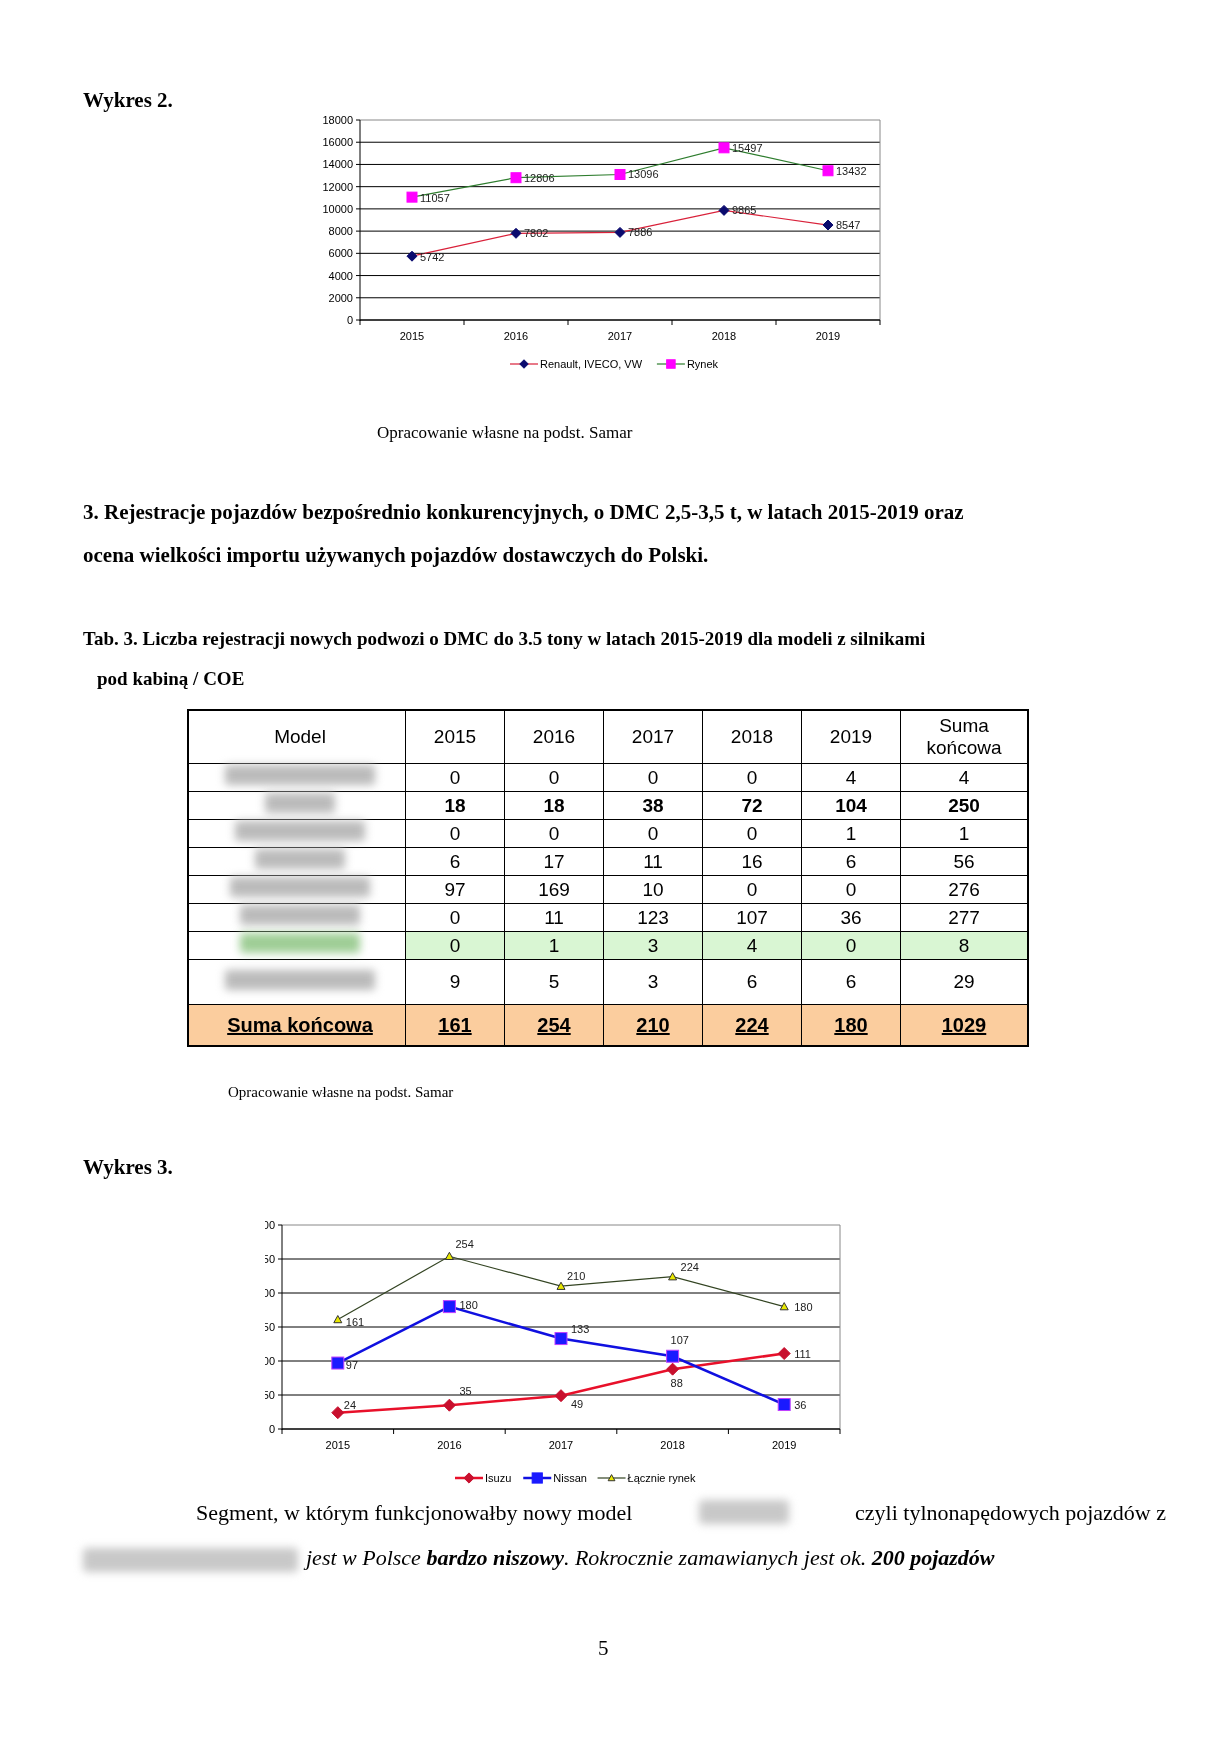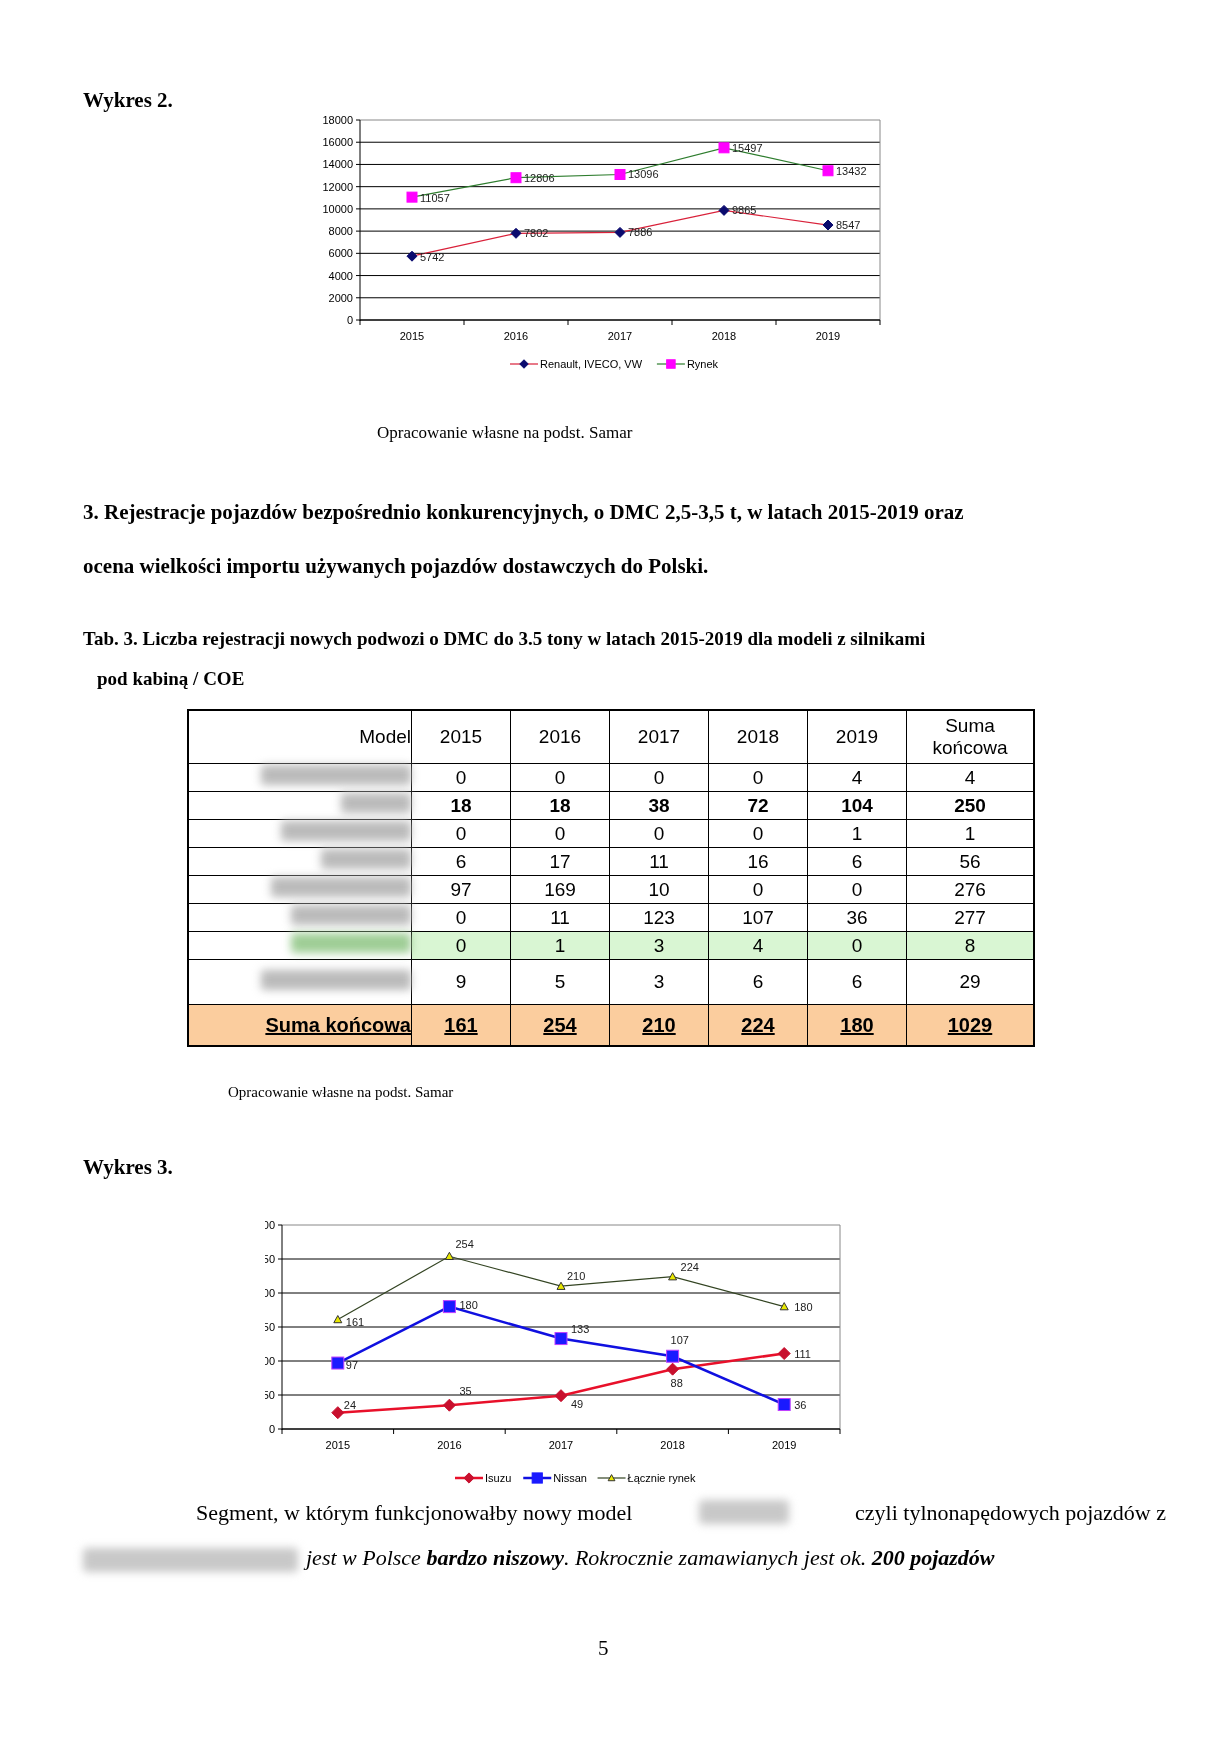--- a/index.html
+++ b/index.html
@@ -6,21 +6,21 @@
   body{width:1219px;height:1740px;position:relative;font-family:"Liberation Serif",serif;color:#000;overflow:hidden;}
   .abs{position:absolute;}
   .h-bold{font-weight:bold;font-size:21px;}
   .caption{font-size:17px;}
   .para{font-size:22px;}
   svg text{font-family:"Liberation Sans",sans-serif;}
   table.reg{position:absolute;left:187px;top:709px;border-collapse:collapse;font-family:"Liberation Sans",sans-serif;font-size:19px;border:2px solid #000;}
   table.reg td,table.reg th{border:1px solid #000;text-align:center;font-weight:normal;padding:0;}
   table.reg th{height:52px;}
   table.reg td{height:27px;}
-  table.reg .model{width:210px;text-align:right;padding-left:12px;}
+  table.reg .model{width:210px;text-align:center;padding-left:6px;}
   table.reg .num{width:98px;}
   table.reg .sum{width:126px;}
   .blur{display:inline-block;height:20px;background:#bbb;filter:blur(4px);border-radius:3px;}
   tr.bold td{font-weight:bold;}
   tr.green td.v{background:#d9f6d3;}
   tr.green td.model .blur{background:#9fce96;}
   tr.total td{background:#fbcd9e;font-weight:bold;height:40px;font-size:20px;text-decoration:underline;}
   .blurword{display:inline-block;background:#c8c8c8;filter:blur(4px);height:24px;vertical-align:middle;border-radius:4px;}
 </style>
 </head>
@@ -99,21 +99,21 @@
     <polygon points="224,254.75 228.25,259 224,263.25 219.75,259" fill="#0a0a6e" stroke="#0a0a6e" stroke-width="1"></polygon>
     <text x="240" y="263" font-size="11">Renault, IVECO, VW</text>
     <line x1="356.9" y1="259" x2="384.9" y2="259" stroke="#2e7d2e" stroke-width="1.2"></line>
     <rect x="366.65" y="254.75" width="8.5" height="8.5" fill="#ff00ff" stroke="#ff00ff" stroke-width="1"></rect>
     <text x="386.9" y="263" font-size="11">Rynek</text>
   </svg>
 
 <div class="abs caption" style="left:377px;top:423px;">Opracowanie własne na podst. Samar</div>
 
 <div class="abs h-bold" style="left:83px;top:500px;">3. Rejestracje pojazdów bezpośrednio konkurencyjnych, o DMC 2,5-3,5 t, w latach 2015-2019 oraz</div>
-<div class="abs h-bold" style="left:83px;top:543px;margin-top:11px;">ocena wielkości importu używanych pojazdów dostawczych do Polski.</div>
+<div class="abs h-bold" style="left:83px;top:543px;">ocena wielkości importu używanych pojazdów dostawczych do Polski.</div>
 
 <div class="abs h-bold" style="left:83px;top:628px;font-size:19px;">Tab. 3. Liczba rejestracji nowych podwozi o DMC do 3.5 tony w latach 2015-2019 dla modeli z silnikami</div>
 <div class="abs h-bold" style="left:97px;top:668px;font-size:19px;">pod kabiną / COE</div>
 
 <table class="reg">
   <tbody>
       <tr>
     <th class="model">Model</th>
     <th class="num">2015</th>
     <th class="num">2016</th>

